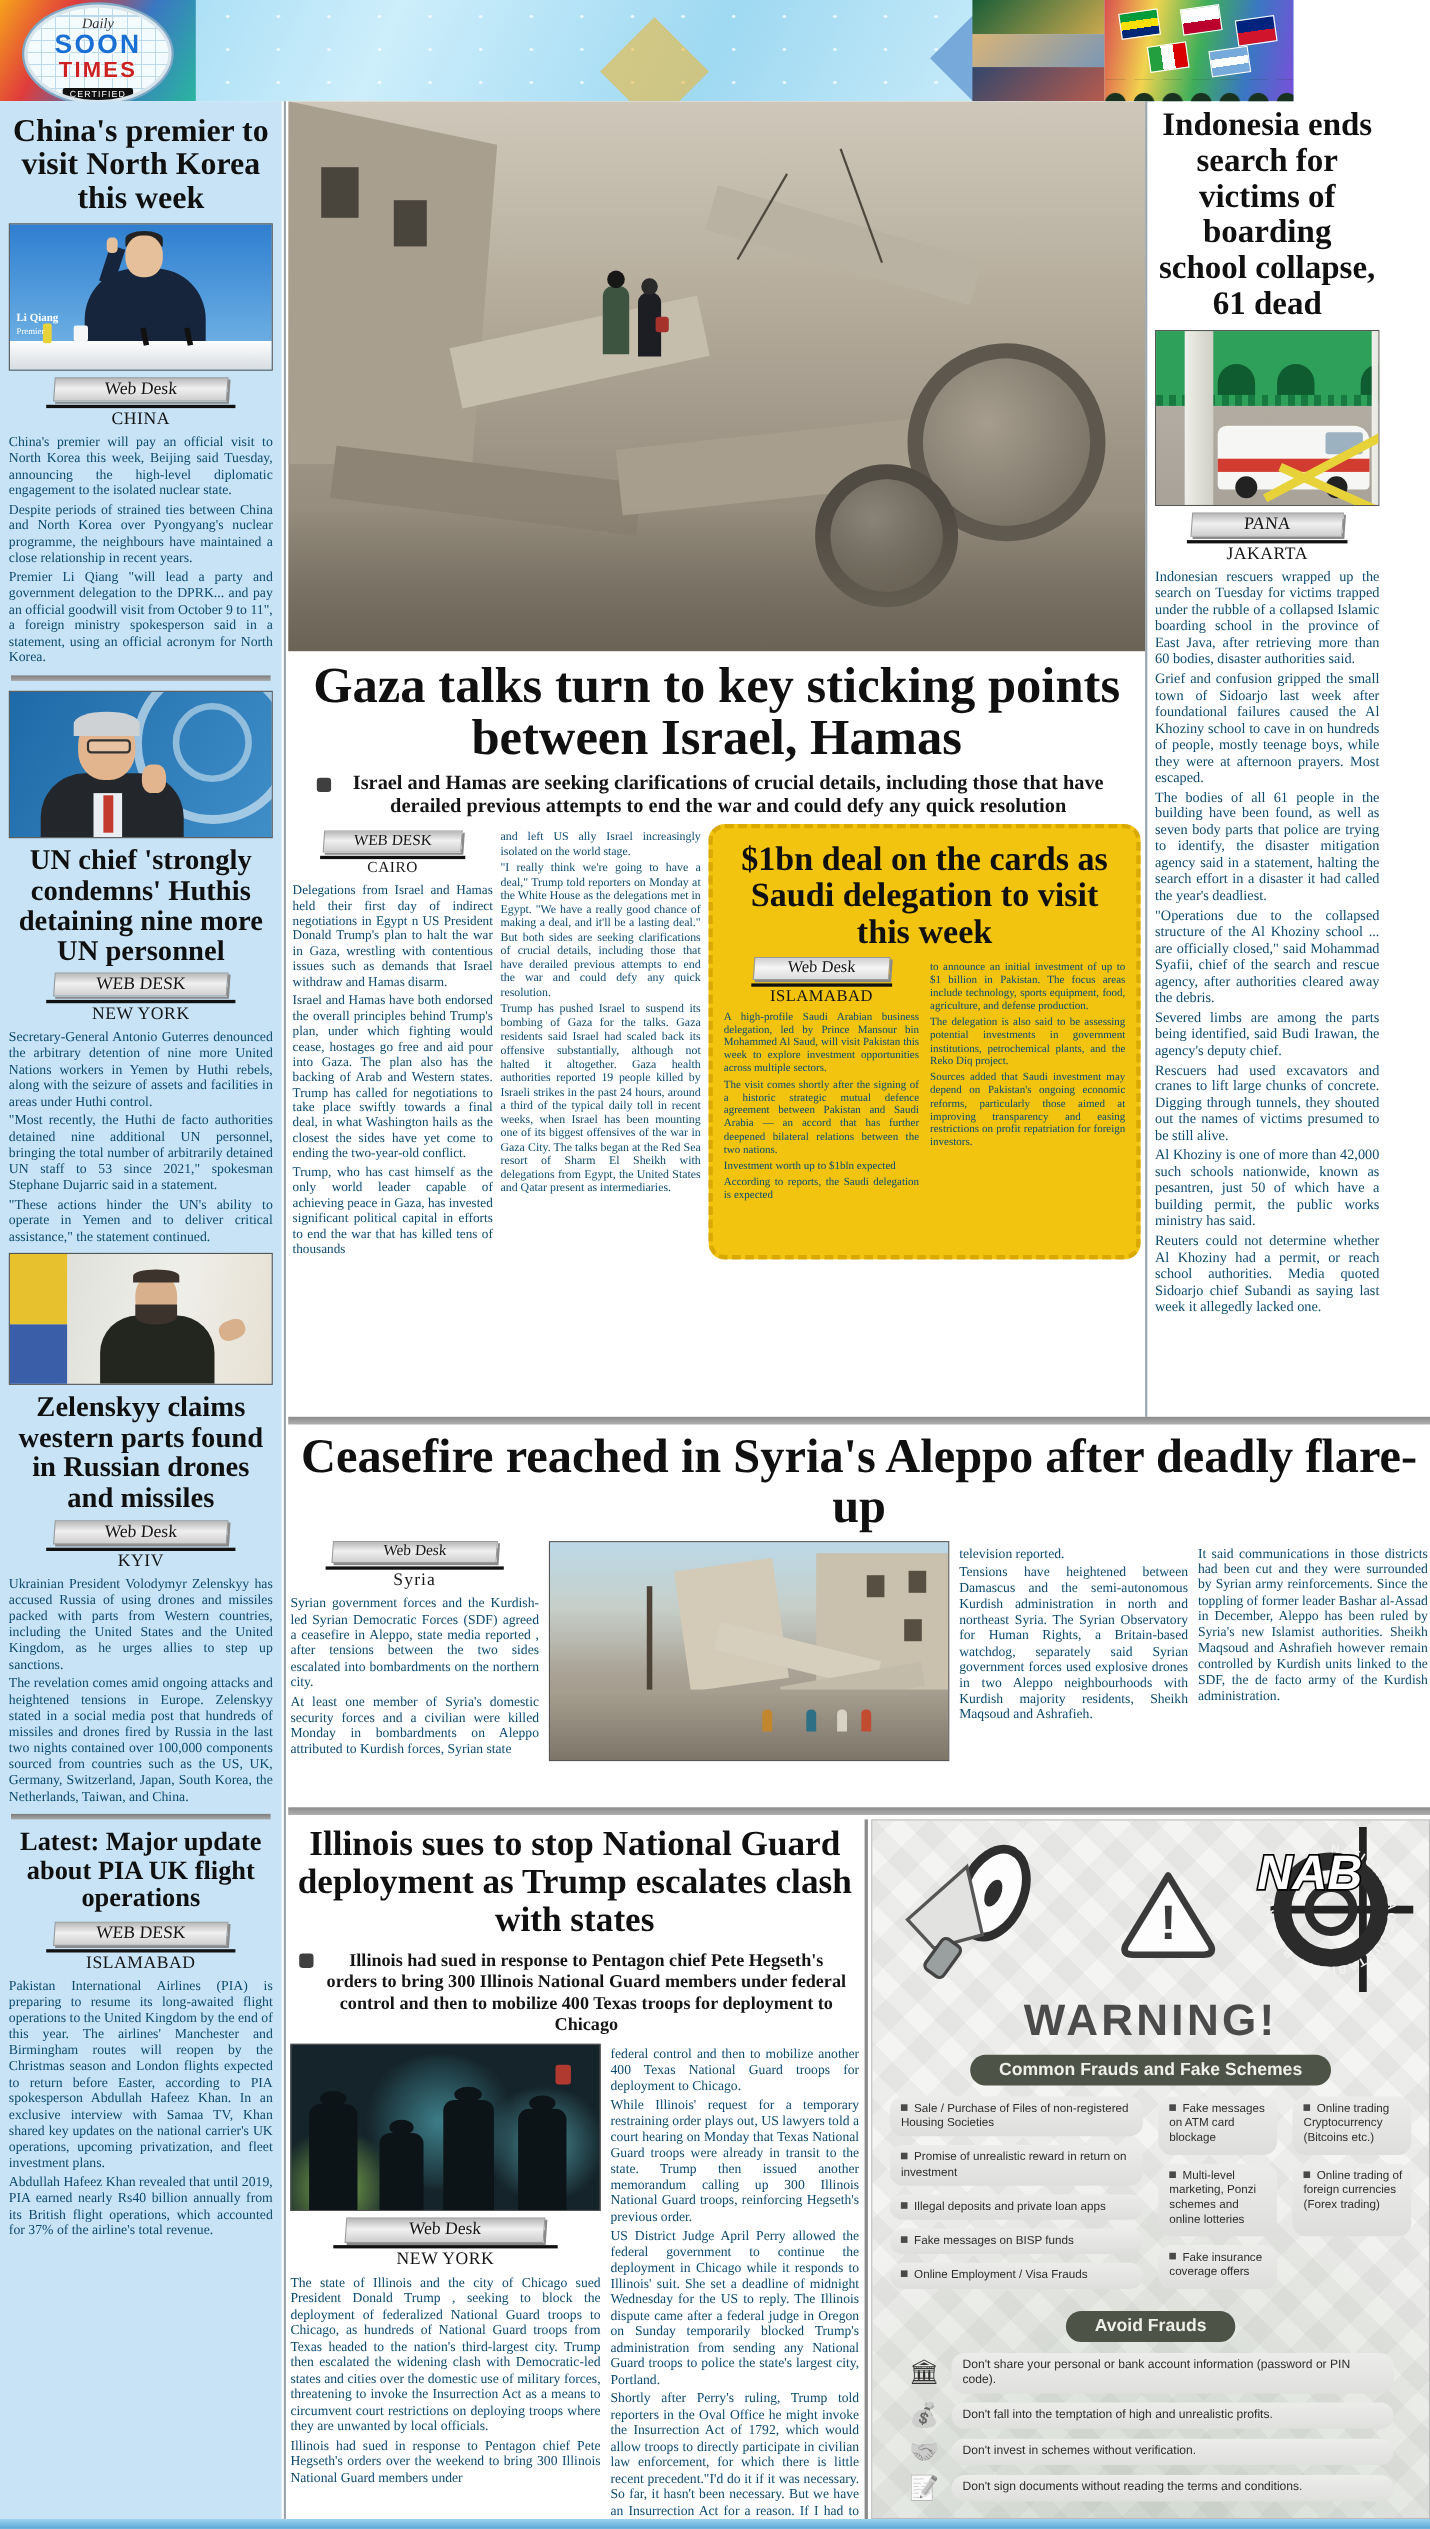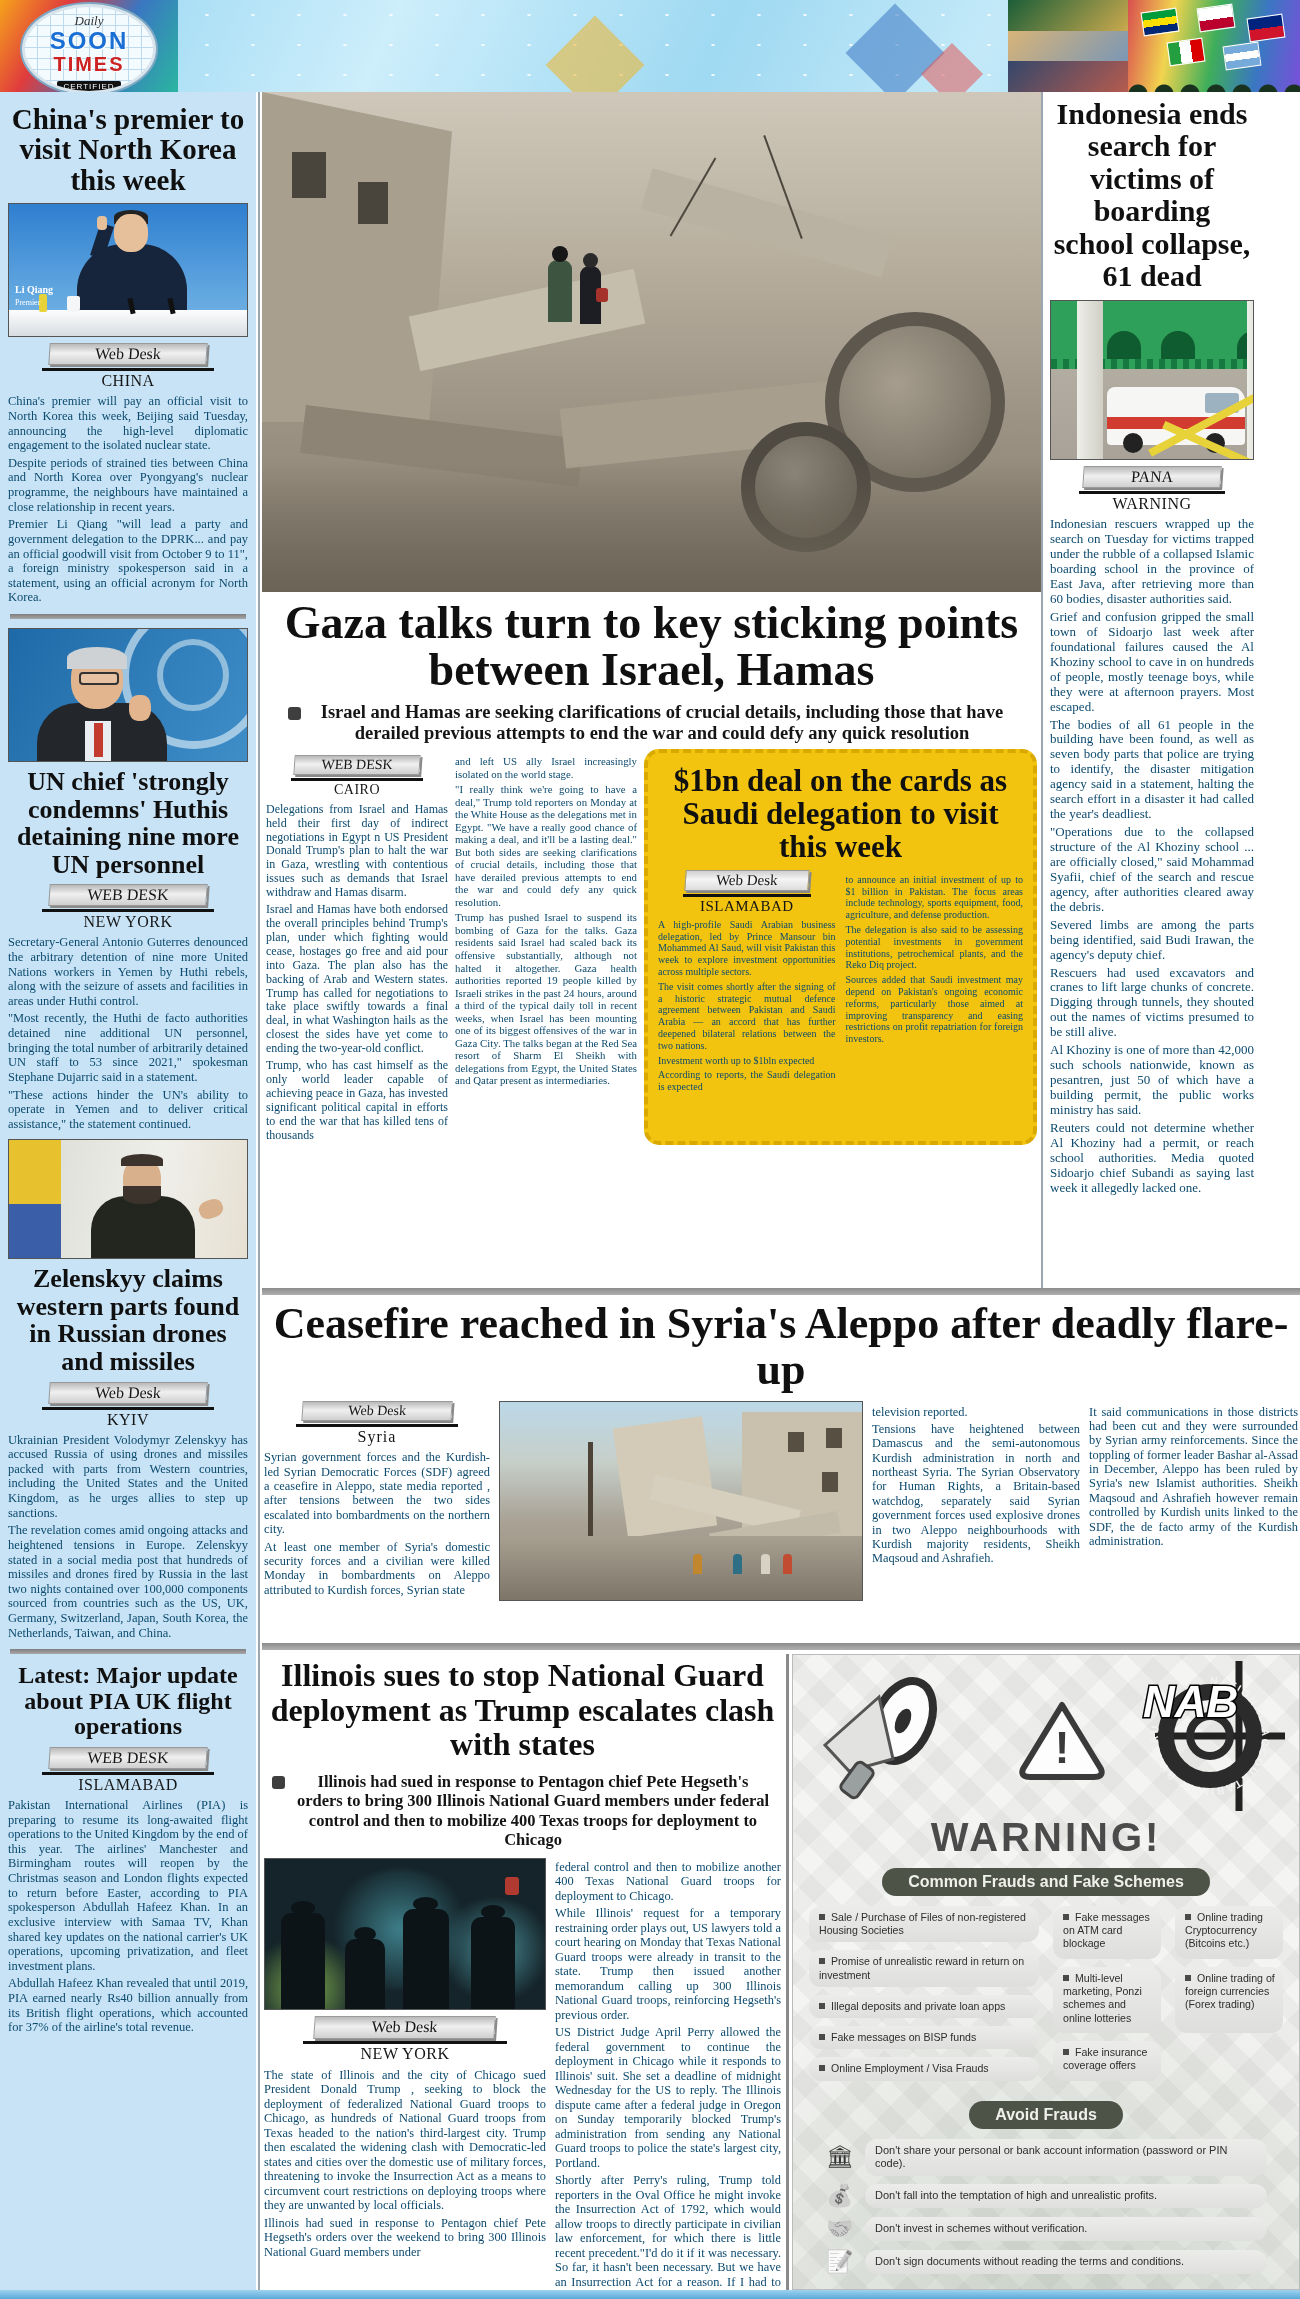--- a/index.html
+++ b/index.html
@@ -1,19 +1,19 @@
 <!DOCTYPE html>
 <html><head>
 <meta charset="utf-8">
 <style>
   html,body{margin:0;padding:0;background:#e9e9e9;}
   #page{position:relative;width:1300px;height:2299px;background:#ffffff;overflow:hidden;
         font-family:"Liberation Serif",serif;color:#151515;}
   
-  .masthead{position:absolute;left:0;top:0;width:1300px;height:92px;overflow:hidden;
+  .masthead{position:absolute;left:0;top:0;width:1176px;height:92px;overflow:hidden;
     background:linear-gradient(115deg,#8ed2f0 0%,#cdeefb 30%,#9fd9f2 55%,#c3e9f8 75%,#8ecfee 100%);}
   .mast-spark{position:absolute;inset:0;background-image:radial-gradient(#ffffff 1.5px,transparent 2px);
     background-size:46px 30px;opacity:.8;}
   .mast-diamond{position:absolute;width:70px;height:70px;transform:rotate(45deg);opacity:.55;}
   .logo-block{position:absolute;left:0;top:0;width:178px;height:92px;
     background:linear-gradient(120deg,#f6a31c 0%,#e03c3c 30%,#3a77c2 62%,#2bb5a0 100%);}
   .logo-circle{position:absolute;left:22px;top:4px;width:128px;height:84px;border-radius:50%;
     background:
       repeating-linear-gradient(0deg,transparent 0 10px,#bcd9ee 10px 11px),
       repeating-linear-gradient(90deg,transparent 0 12px,#bcd9ee 12px 13px),#f4fbff;
@@ -412,21 +412,21 @@
         <div class="in-amb-win"></div>
         <div class="in-wheel" style="left:16px;"></div>
         <div class="in-wheel" style="right:20px;"></div>
       </div>
       <div class="in-tape"></div>
       <div class="in-tape2"></div>
     </div>
     <div class="byline">
       <span class="ribbon">PANA</span>
       <div class="byline-rule"></div>
-      <div class="dateline caps">WARNING</div>
+      <div class="dateline caps">JAKARTA</div>
     </div>
     <div class="bodytext">
         <p>Indonesian rescuers wrapped up the search on Tuesday for victims trapped under the rubble of a collapsed Islamic boarding school in the province of East Java, after retrieving more than 60 bodies, disaster authorities said.</p>
         <p>Grief and confusion gripped the small town of Sidoarjo last week after foundational failures caused the Al Khoziny school to cave in on hundreds of people, mostly teenage boys, while they were at afternoon prayers. Most escaped.</p>
         <p>The bodies of all 61 people in the building have been found, as well as seven body parts that police are trying to identify, the disaster mitigation agency said in a statement, halting the search effort in a disaster it had called the year's deadliest.</p>
         <p>"Operations due to the collapsed structure of the Al Khoziny school ... are officially closed," said Mohammad Syafii, chief of the search and rescue agency, after authorities cleared away the debris.</p>
         <p>Severed limbs are among the parts being identified, said Budi Irawan, the agency's deputy chief.</p>
         <p>Rescuers had used excavators and cranes to lift large chunks of concrete. Digging through tunnels, they shouted out the names of victims presumed to be still alive.</p>
         <p>Al Khoziny is one of more than 42,000 such schools nationwide, known as pesantren, just 50 of which have a building permit, the public works ministry has said.</p>
         <p>Reuters could not determine whether Al Khoziny had a permit, or reach school authorities. Media quoted Sidoarjo chief Subandi as saying last week it allegedly lacked one.</p>

